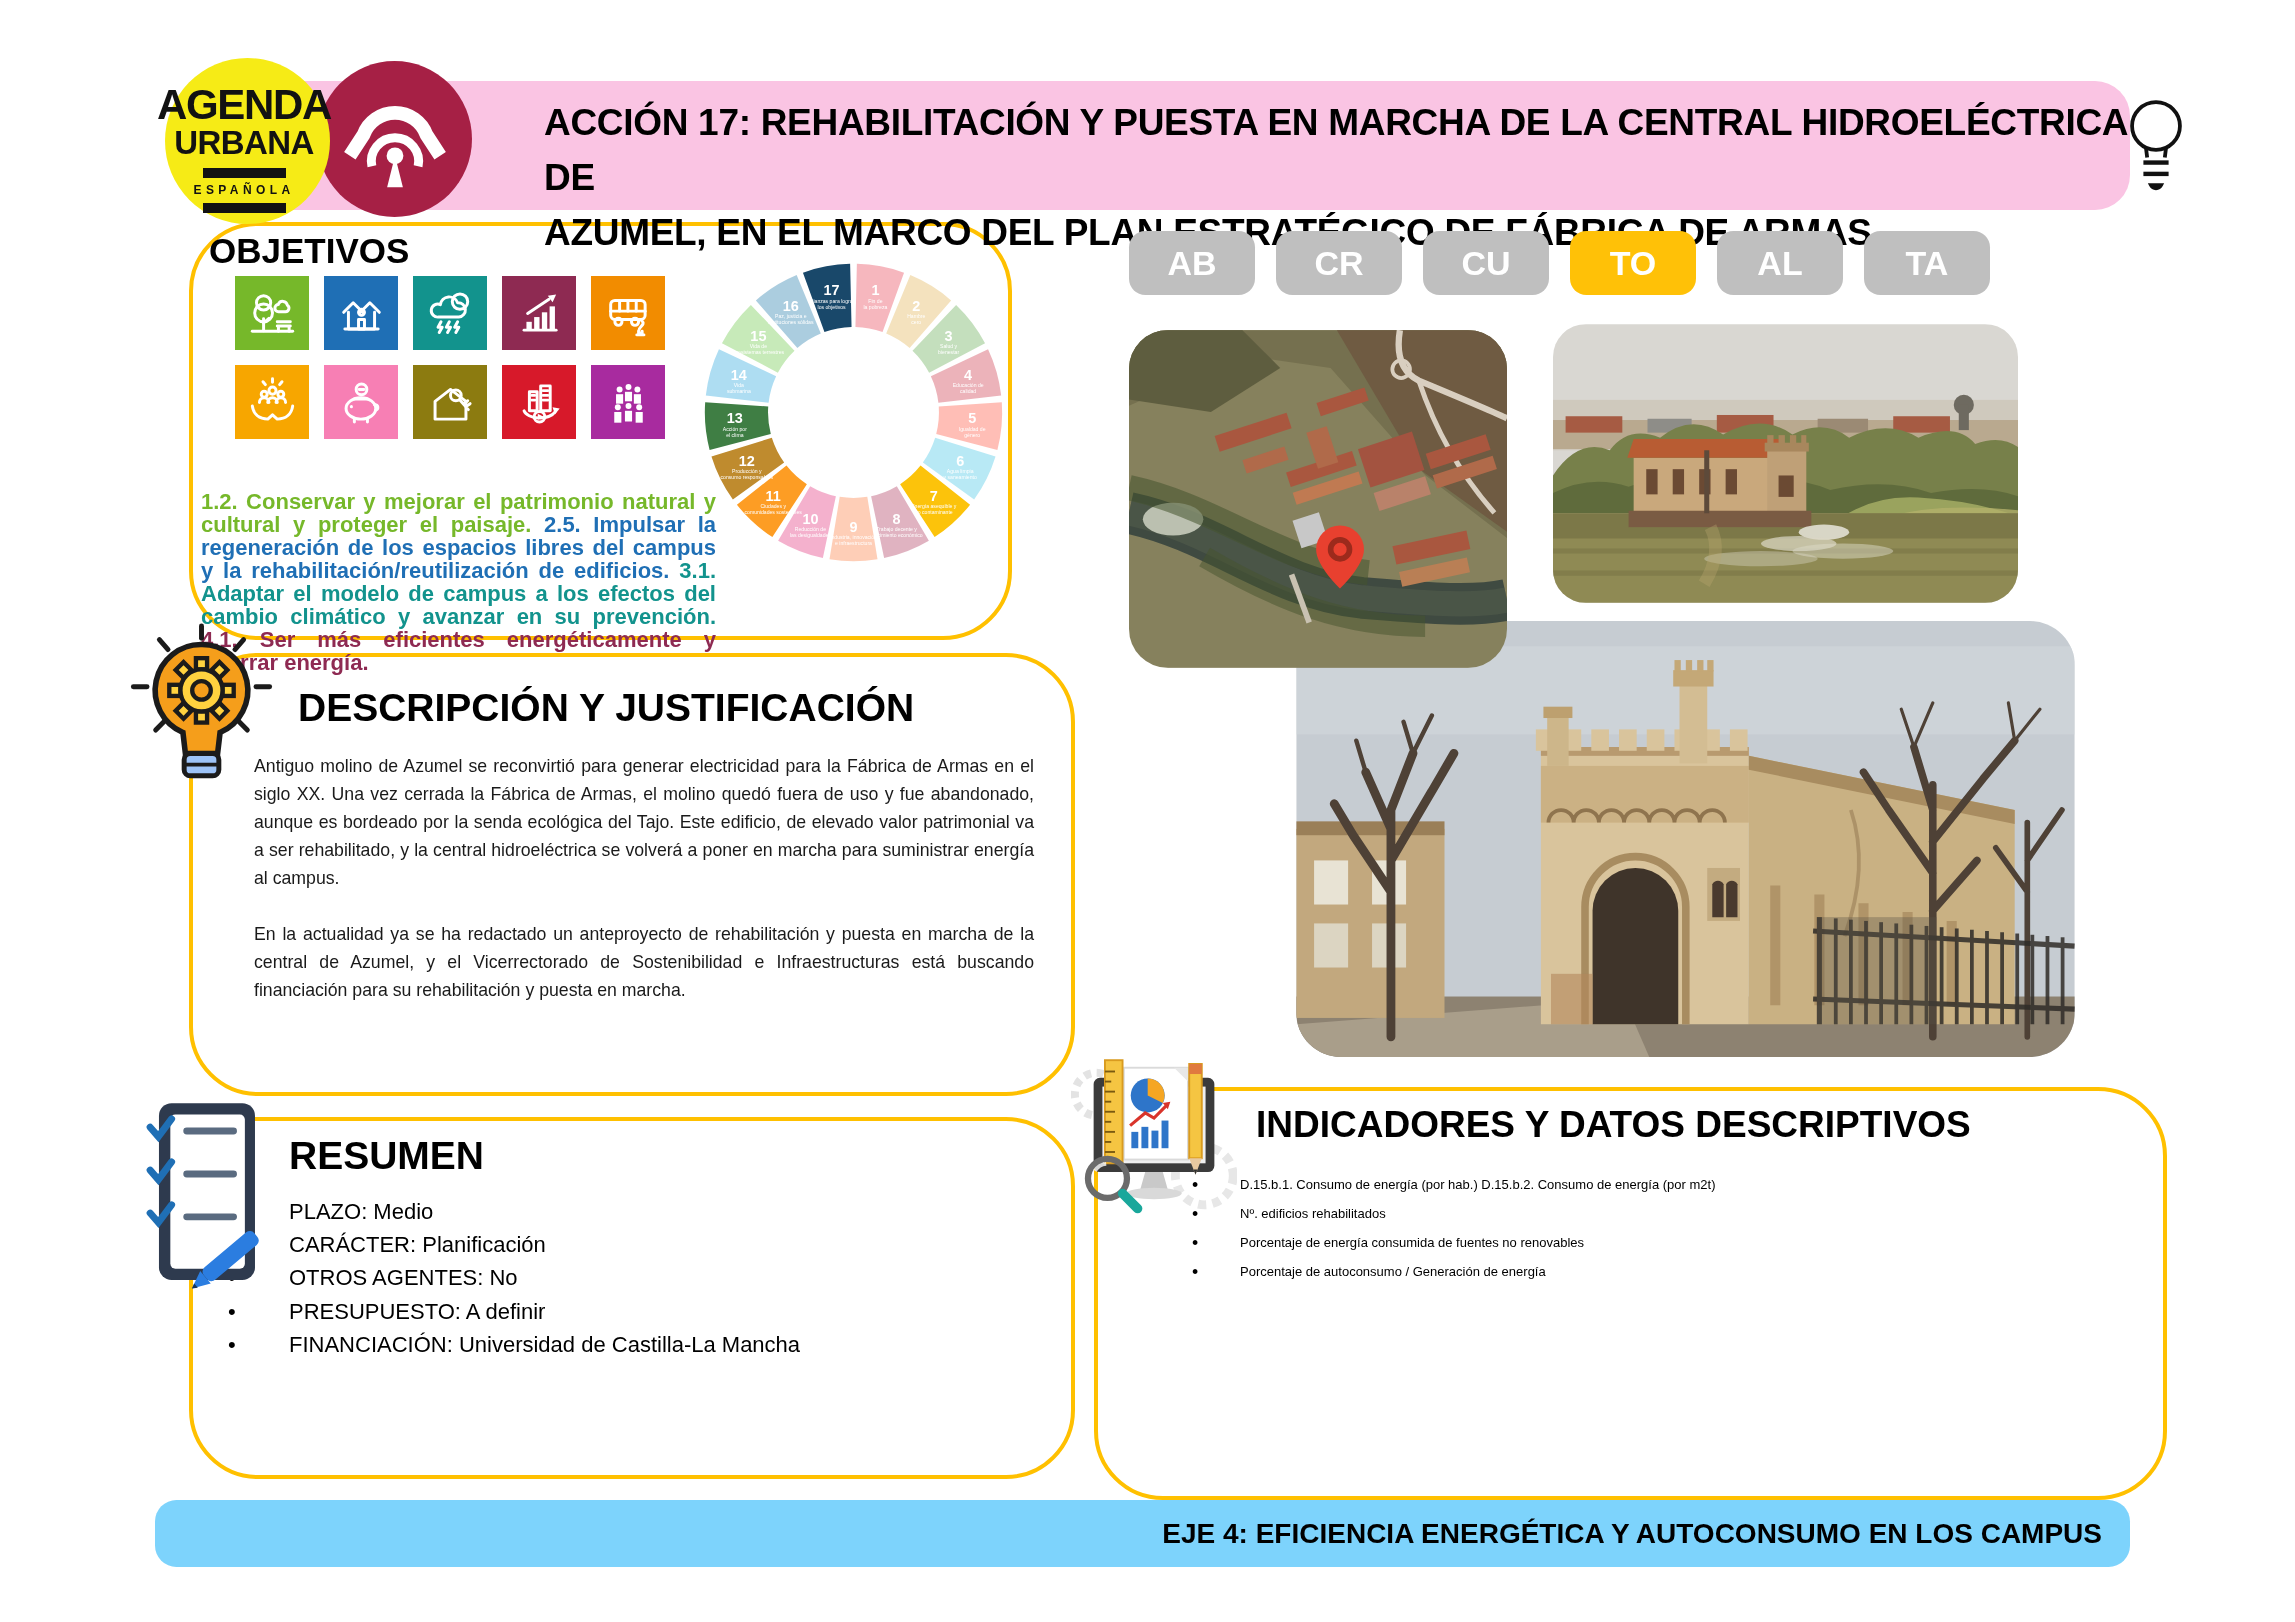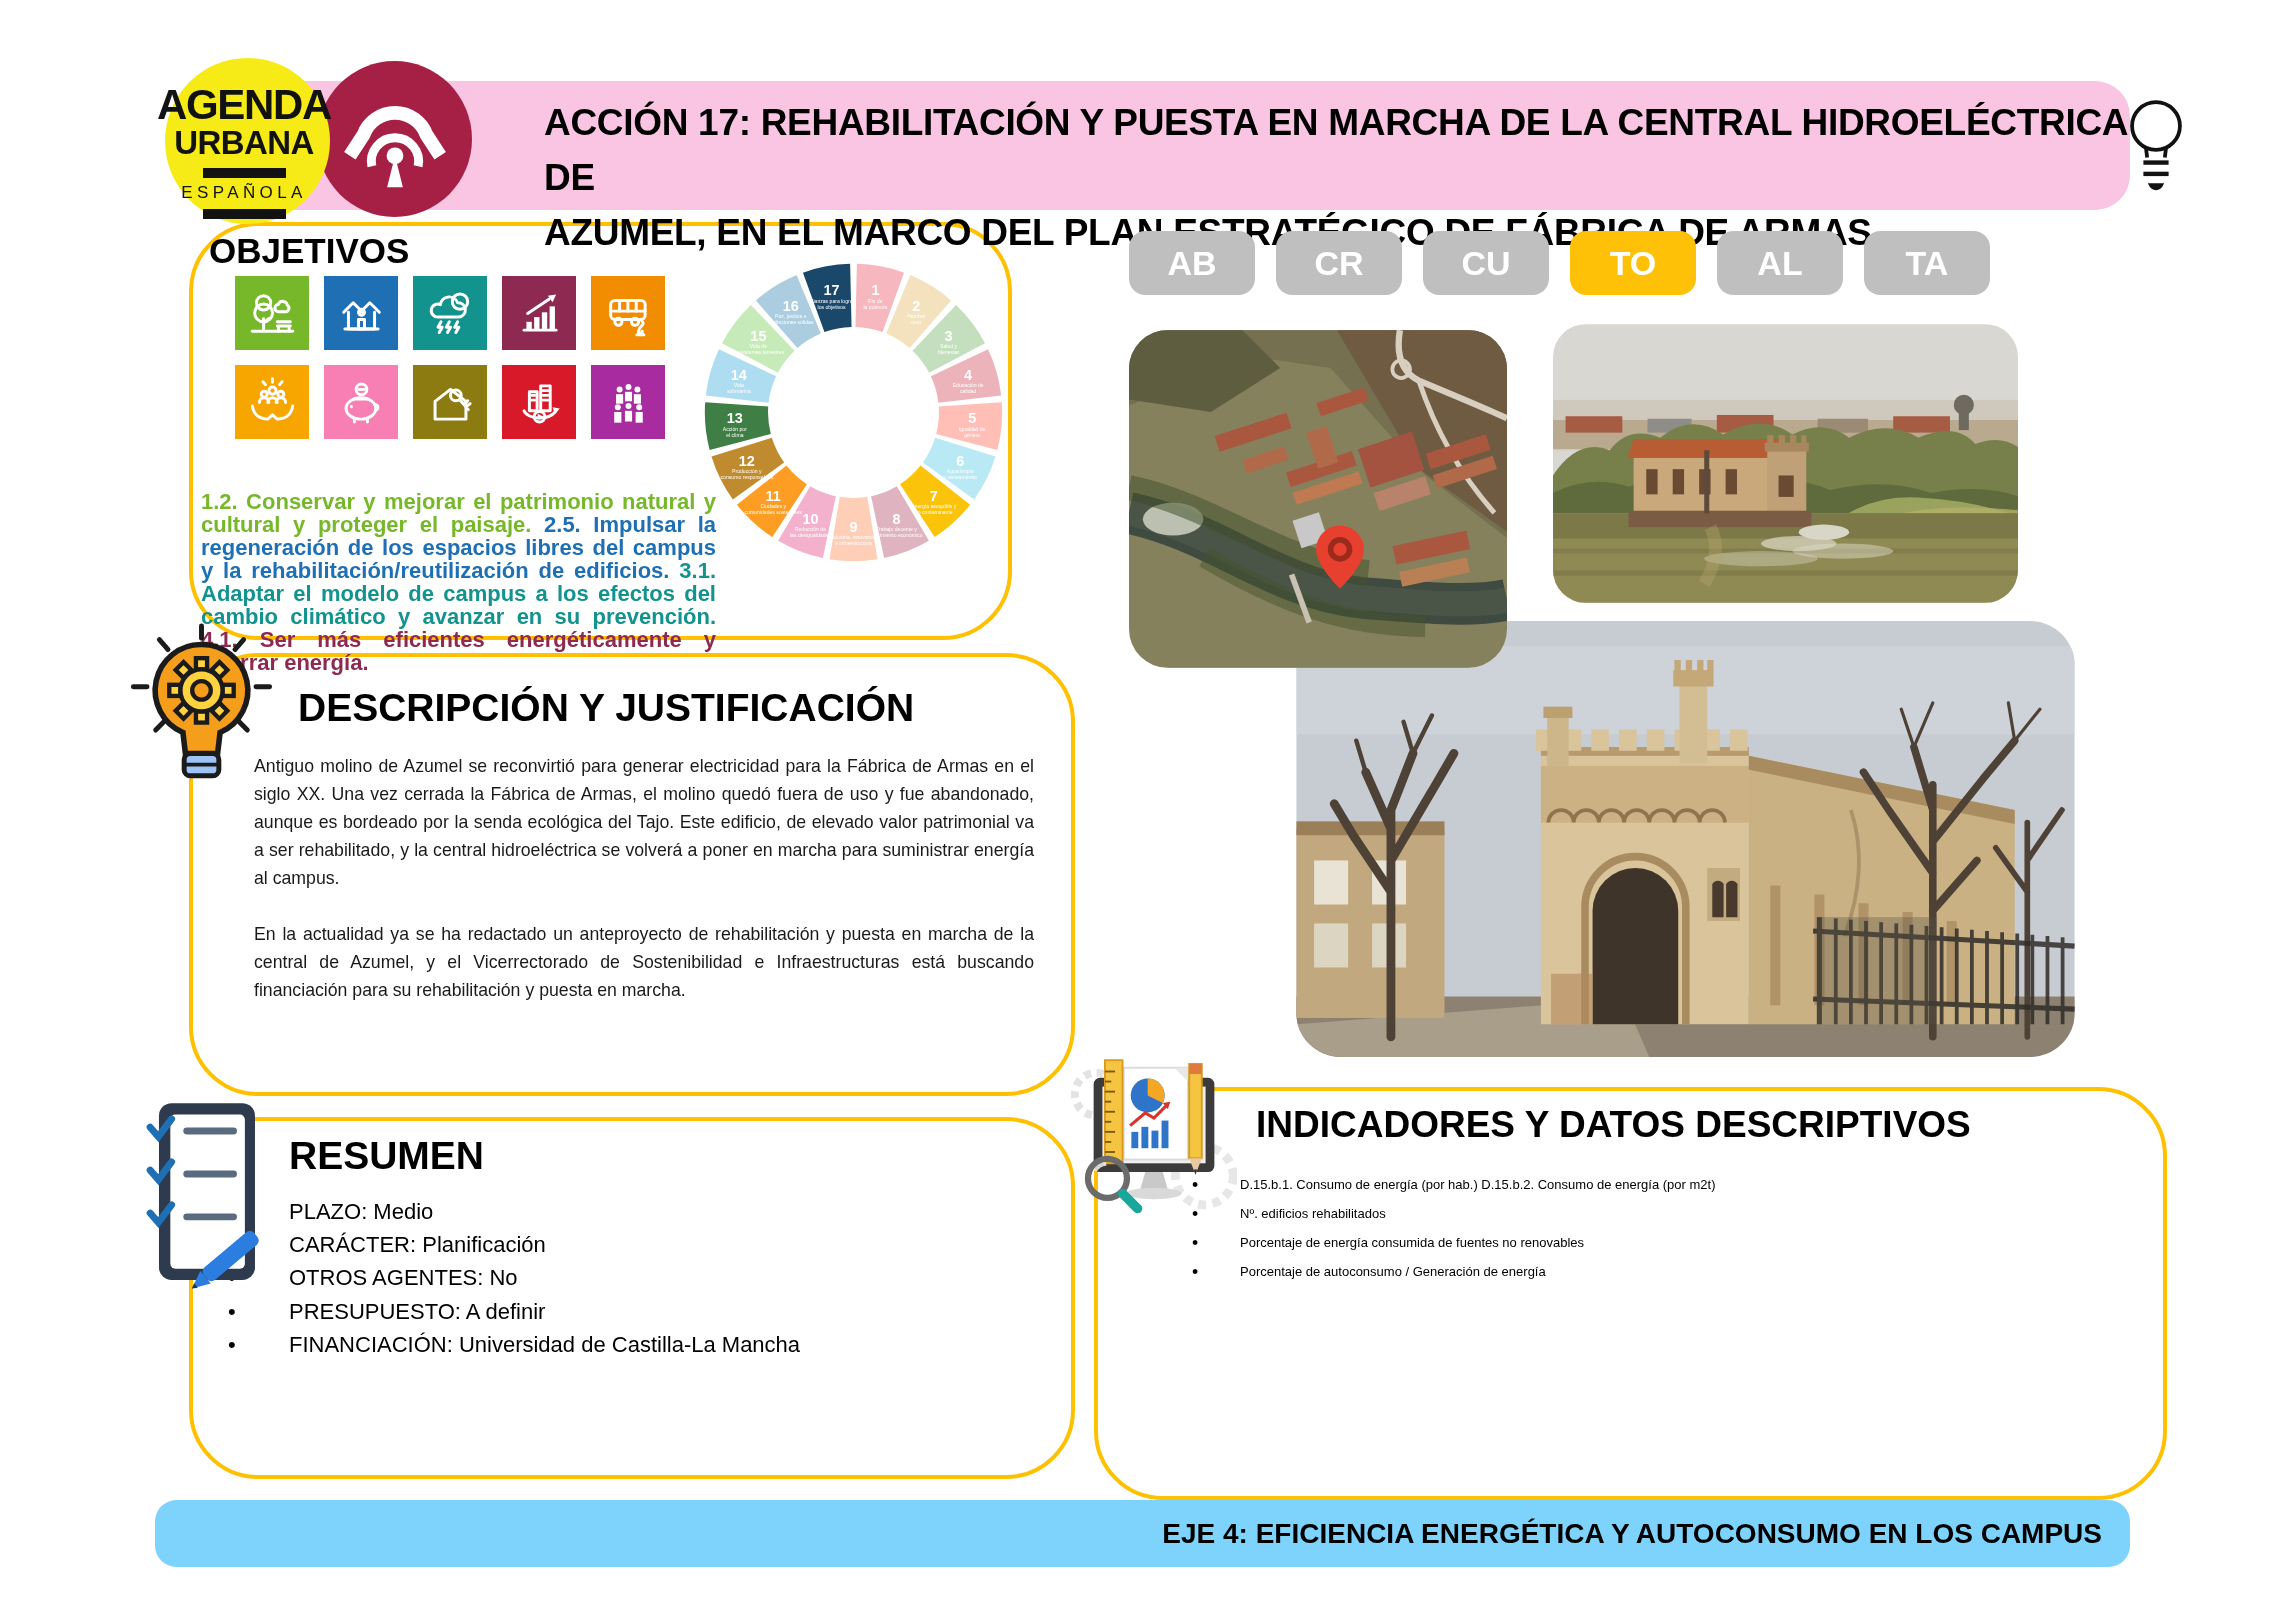--- a/index.html
+++ b/index.html
@@ -11,21 +11,21 @@
   #banner{left:189px;top:81px;width:1941px;height:129px;border-radius:35px;z-index:1;}
   #page-title{left:544px;top:95px;width:1589px;font-size:37px;line-height:55px;
               font-weight:bold;letter-spacing:-0.3px;color:#000;z-index:2;}
   #logo-maroon{left:317px;top:61px;width:155px;height:156px;border-radius:50%;z-index:2;
                display:flex;align-items:center;justify-content:center;}
   #logo-yellow{left:165px;top:58px;width:165px;height:166px;border-radius:50%;z-index:3;}
   #logo-text{left:155px;top:81px;width:178px;text-align:center;z-index:4;color:#121212;}
   #logo-text .lg1{font-size:42px;font-weight:bold;letter-spacing:-1.3px;white-space:nowrap;}
   #logo-text .lg2{font-size:33px;font-weight:bold;letter-spacing:-0.6px;margin-top:-5px;}
   #logo-text .bar{width:83px;height:9.5px;background:#121212;margin:6.3px auto 5px;}
-  #logo-text .lg3{font-size:17px;font-weight:normal;letter-spacing:4.4px;}
+  #logo-text .lg3{font-size:12px;font-weight:bold;letter-spacing:4.4px;}
   #bulb-outline{left:2123px;top:92px;z-index:3;}
 
   
   .ybox{border:4.4px solid #FFC000;border-radius:69px;background:transparent;z-index:0;}
   #box-objetivos{left:189px;top:222px;width:815px;height:410px;}
   #box-desc{left:189px;top:653px;width:878px;height:435px;}
   #box-resumen{left:189px;top:1117px;width:878px;height:354px;}
   #box-indic{left:1094px;top:1087px;width:1065px;height:405px;}
 
   .h-section{font-weight:bold;color:#000;z-index:2;}

